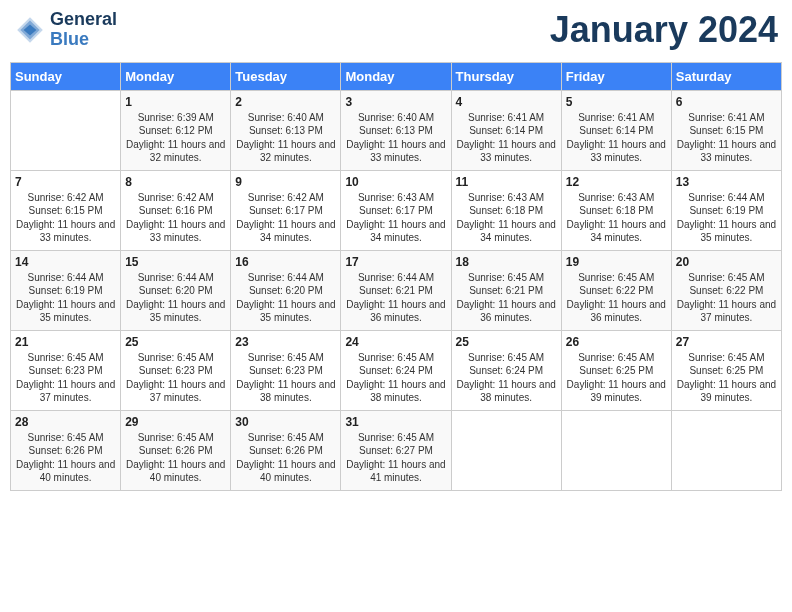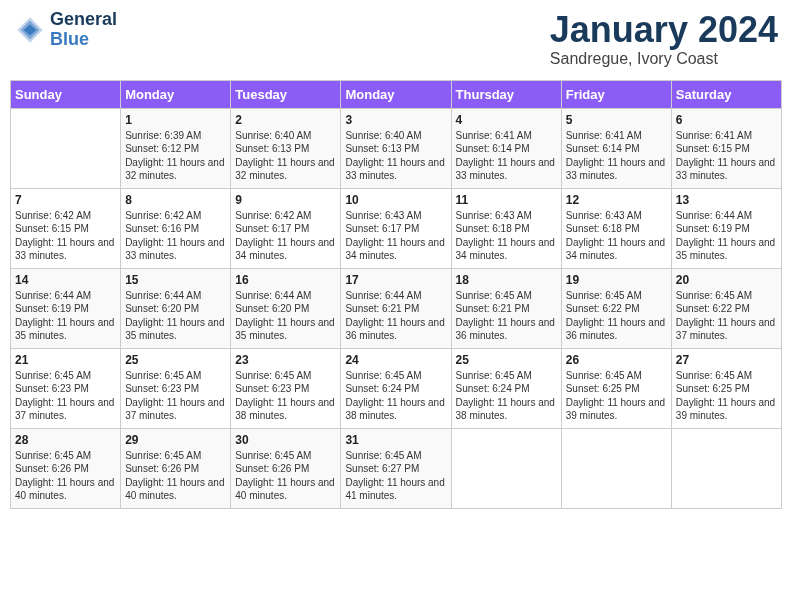--- a/index.html
+++ b/index.html
@@ -43,21 +43,21 @@
     .calendar-subtitle {
       font-size: 16px;
       color: #444;
     }
     table {
       width: 100%;
       border-collapse: collapse;
       table-layout: fixed;
     }
     thead tr th {
-      background-color: #8b5cf6;
+      background-color: #3b82f6;
       color: #fff;
       font-size: 13px;
       font-weight: bold;
       padding: 6px 4px;
       text-align: left;
       border: 1px solid #ccc;
     }
     tbody tr td {
       vertical-align: top;
       border: 1px solid #ccc;
@@ -73,20 +73,21 @@
     .day-num {
       font-weight: bold;
       font-size: 12px;
       margin-bottom: 2px;
       display: block;
     }
     .cell-content {
       font-size: 10px;
       line-height: 1.35;
       color: #333;
+      text-align: center;
     }
     .empty-cell {
       background: #fff !important;
     }
   </style>
 </head>
 <body>
 
 <div class="header">
   <div class="logo">
@@ -95,21 +96,20 @@
       <polygon points="20,8 32,20 20,32 8,20" fill="#3a7abf" opacity="0.5"></polygon>
       <polygon points="20,13 28,20 20,27 12,20" fill="#3a7abf"></polygon>
     </svg>
     <div class="logo-text">
       <div>General</div>
       <div style="color:#3a7abf;">Blue</div>
     </div>
   </div>
   <div class="title-block">
     <div class="calendar-title">January 2024</div>
-    <div class="calendar-subtitle">Sandregue, Ivory Coast</div>
   </div>
 </div>
 
 <table>
   <thead>
     <tr>
     <th>Sunday</th>
         <th>Monday</th>
         <th>Tuesday</th>
         <th>Monday</th>

